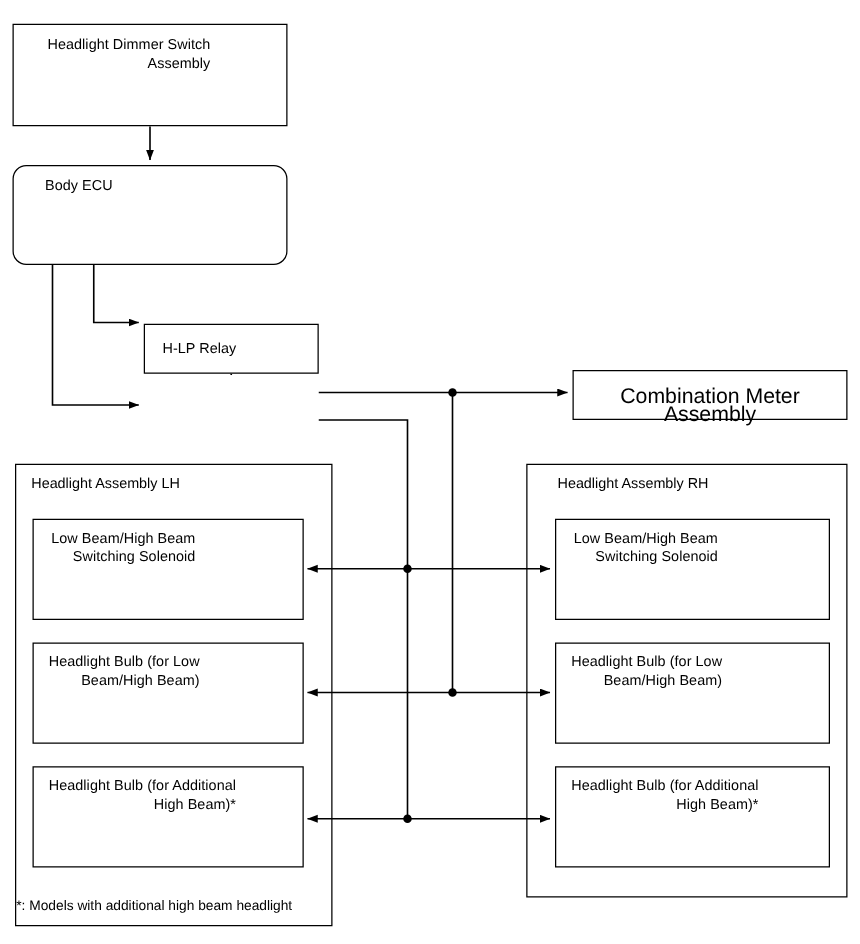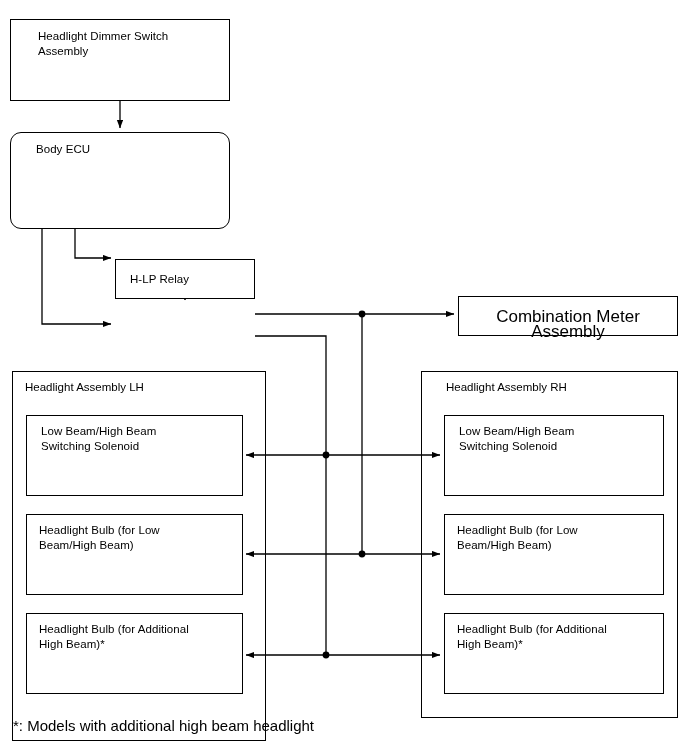--- a/index.html
+++ b/index.html
@@ -33,20 +33,21 @@
     border: 1.6px solid #000000;
     background: #ffffff;
   }
   .node-label {
     position: absolute;
     font-size: 11.5px;
     line-height: 15px;
     letter-spacing: 0.05px;
     white-space: pre-line;
     color: #000000;
+    text-align: right;
   }
   .rounded {
     border-radius: 11px;
   }
   .group-box {
     position: absolute;
     box-sizing: border-box;
     border: 1.6px solid #000000;
     background: transparent;
   }
@@ -59,21 +60,21 @@
   .centered-label {
     position: absolute;
     width: 100%;
     text-align: center;
     font-size: 17px;
     line-height: 15px;
     color: #000000;
   }
   .footnote {
     position: absolute;
-    font-size: 15px;
+    font-size: 11px;
     line-height: 15px;
     color: #000000;
     white-space: nowrap;
     text-align: center;
   }
 </style>
 </head>
 <body>
 
 <div id="diagram">
@@ -115,21 +116,21 @@
       <circle cx="362" cy="554" r="3.4"></circle>
       <circle cx="326" cy="655" r="3.4"></circle>
     </g>
   </svg>
 
   <div class="node" style="left:10px; top:19px; width:220px; height:82px;">
     <span class="node-label" style="left:27px; top:9px;">Headlight Dimmer Switch
 Assembly</span>
   </div>
 
-  <div class="node rounded" style="left:10px; top:132px; width:220px; height:97px;">
+  <div class="node rounded" style="left:10px; top:132px; width:220px; height:80px;">
     <span class="node-label" style="left:25px; top:9px;">Body ECU</span>
   </div>
 
   <div class="node" style="left:115px; top:238px; width:140px; height:40px;margin-top:21px;">
     <span class="node-label" style="left:14px; top:12px;">H-LP Relay</span>
   </div>
 
 
   <div class="node" style="left:458px; top:296px; width:220px; height:40px;">
     <span class="centered-label" style="left:0; top:12px;">Combination Meter Assembly</span>

